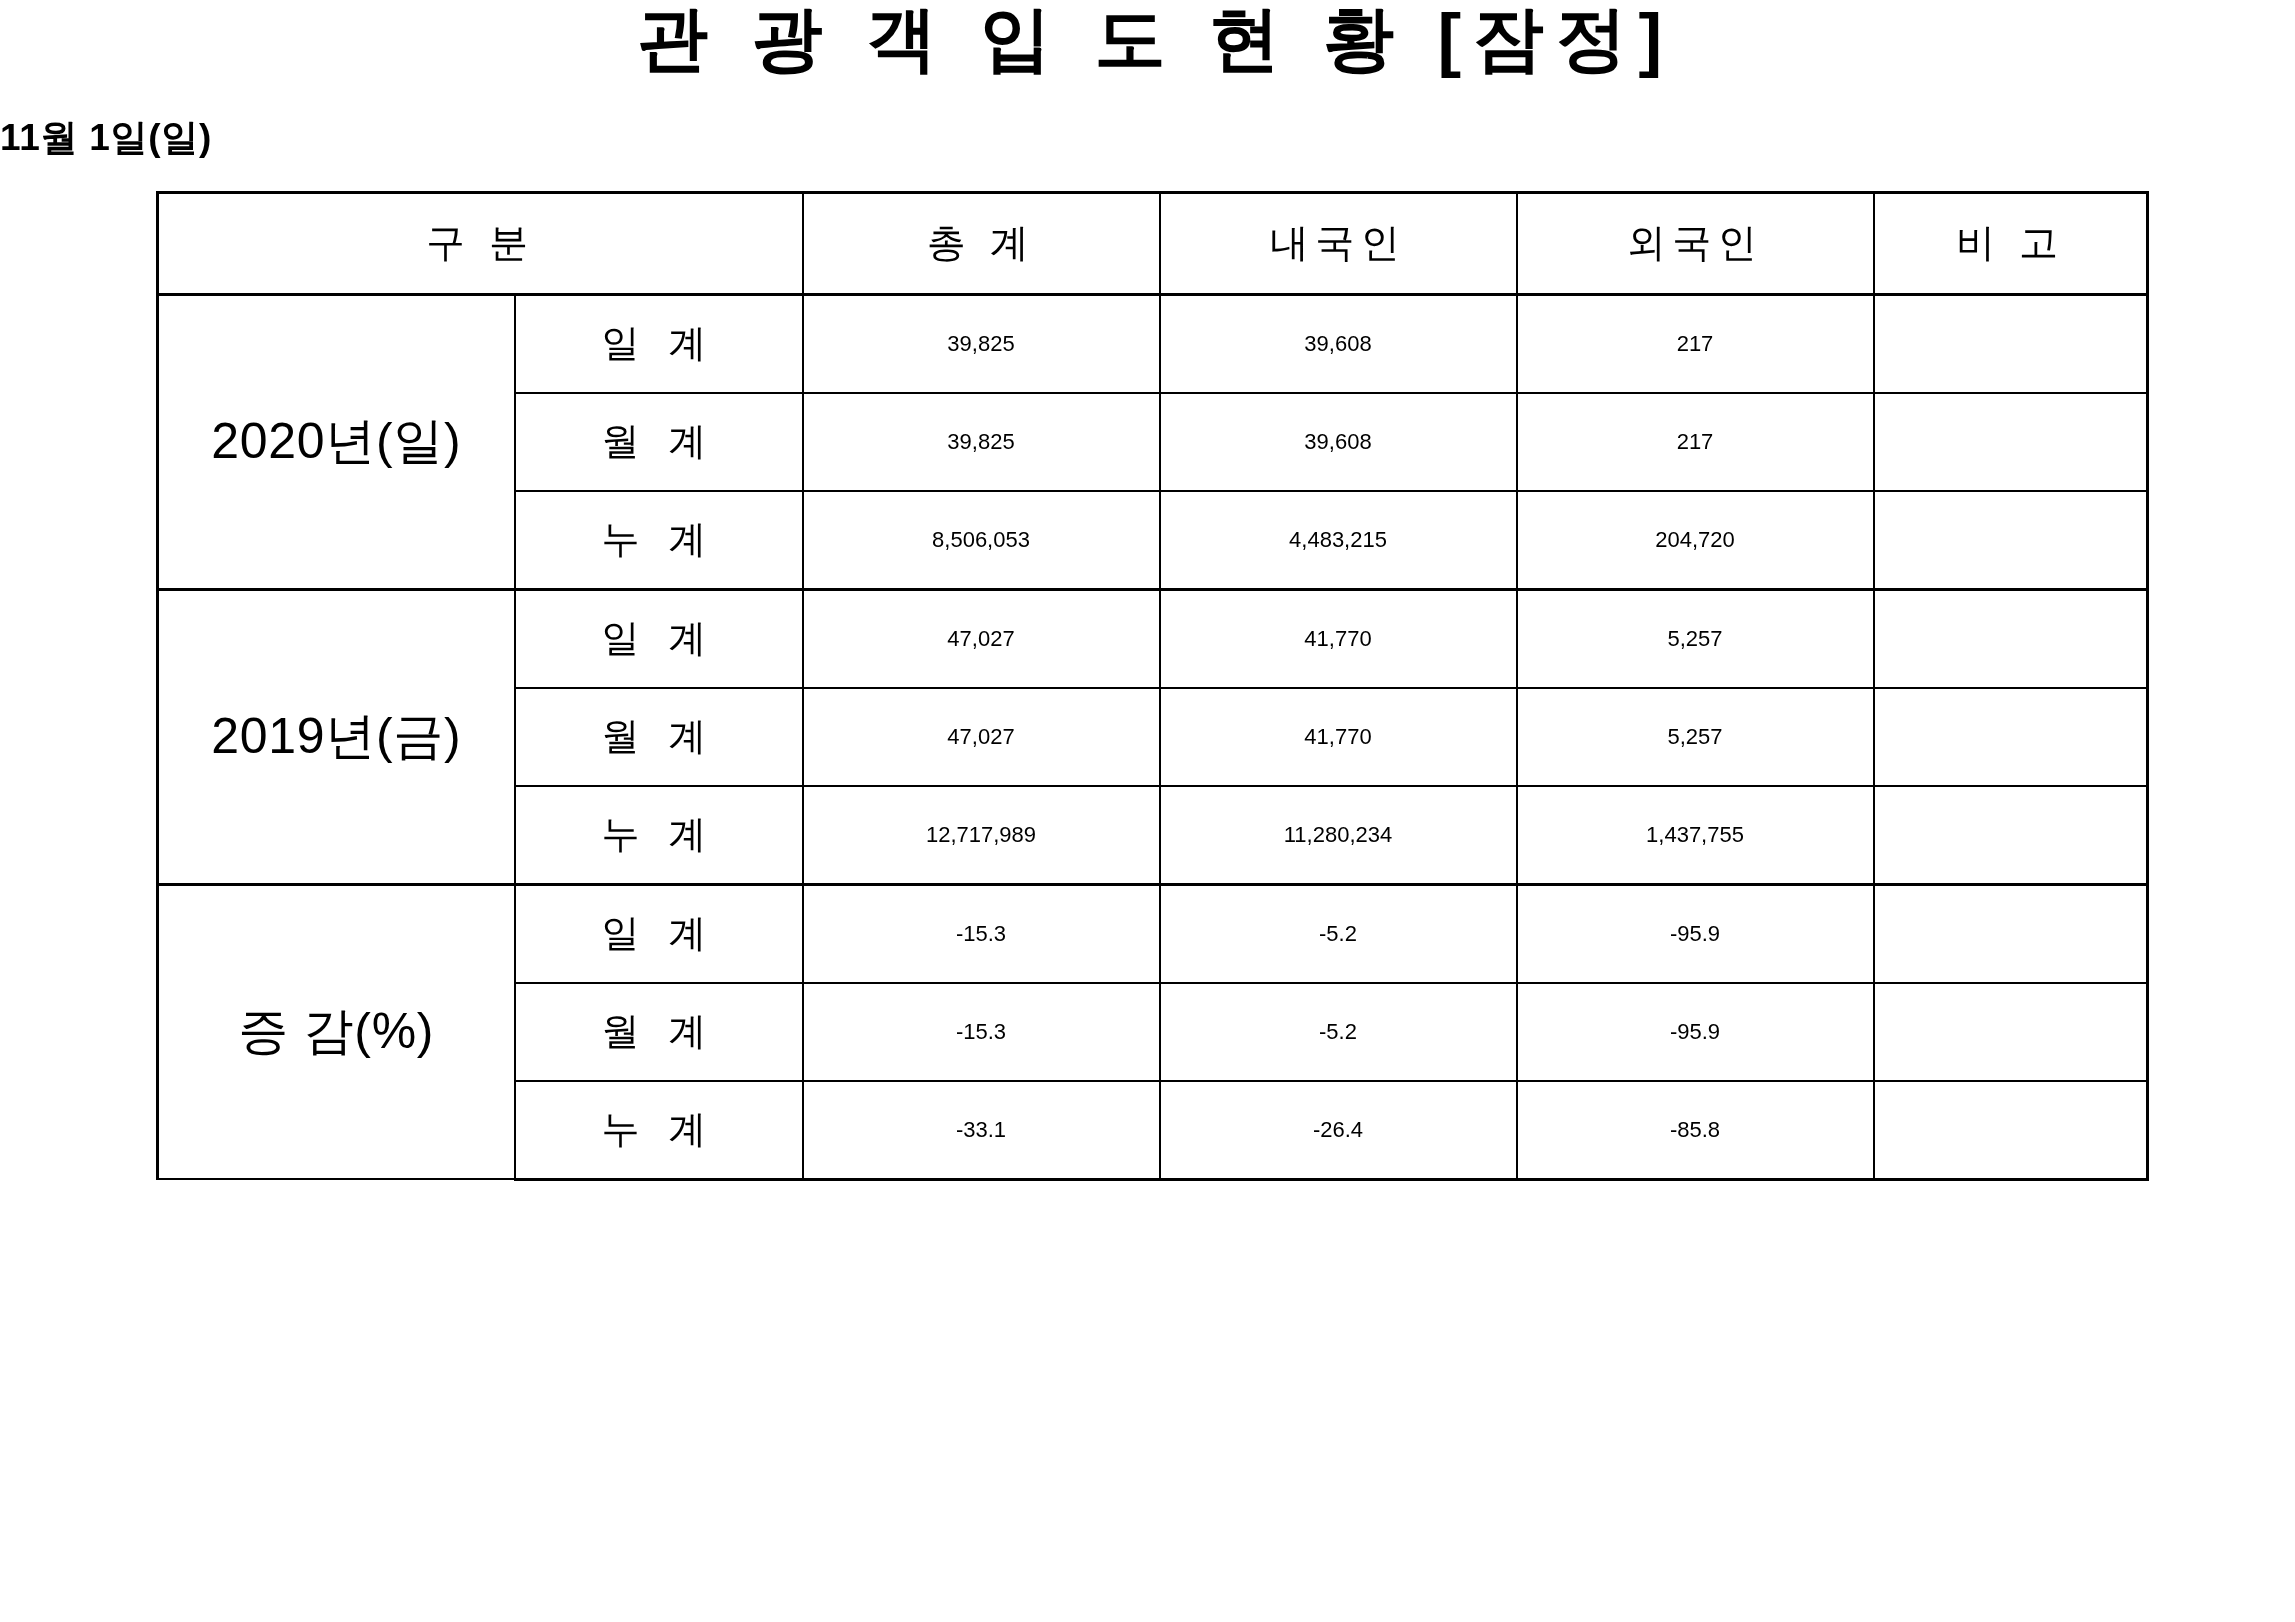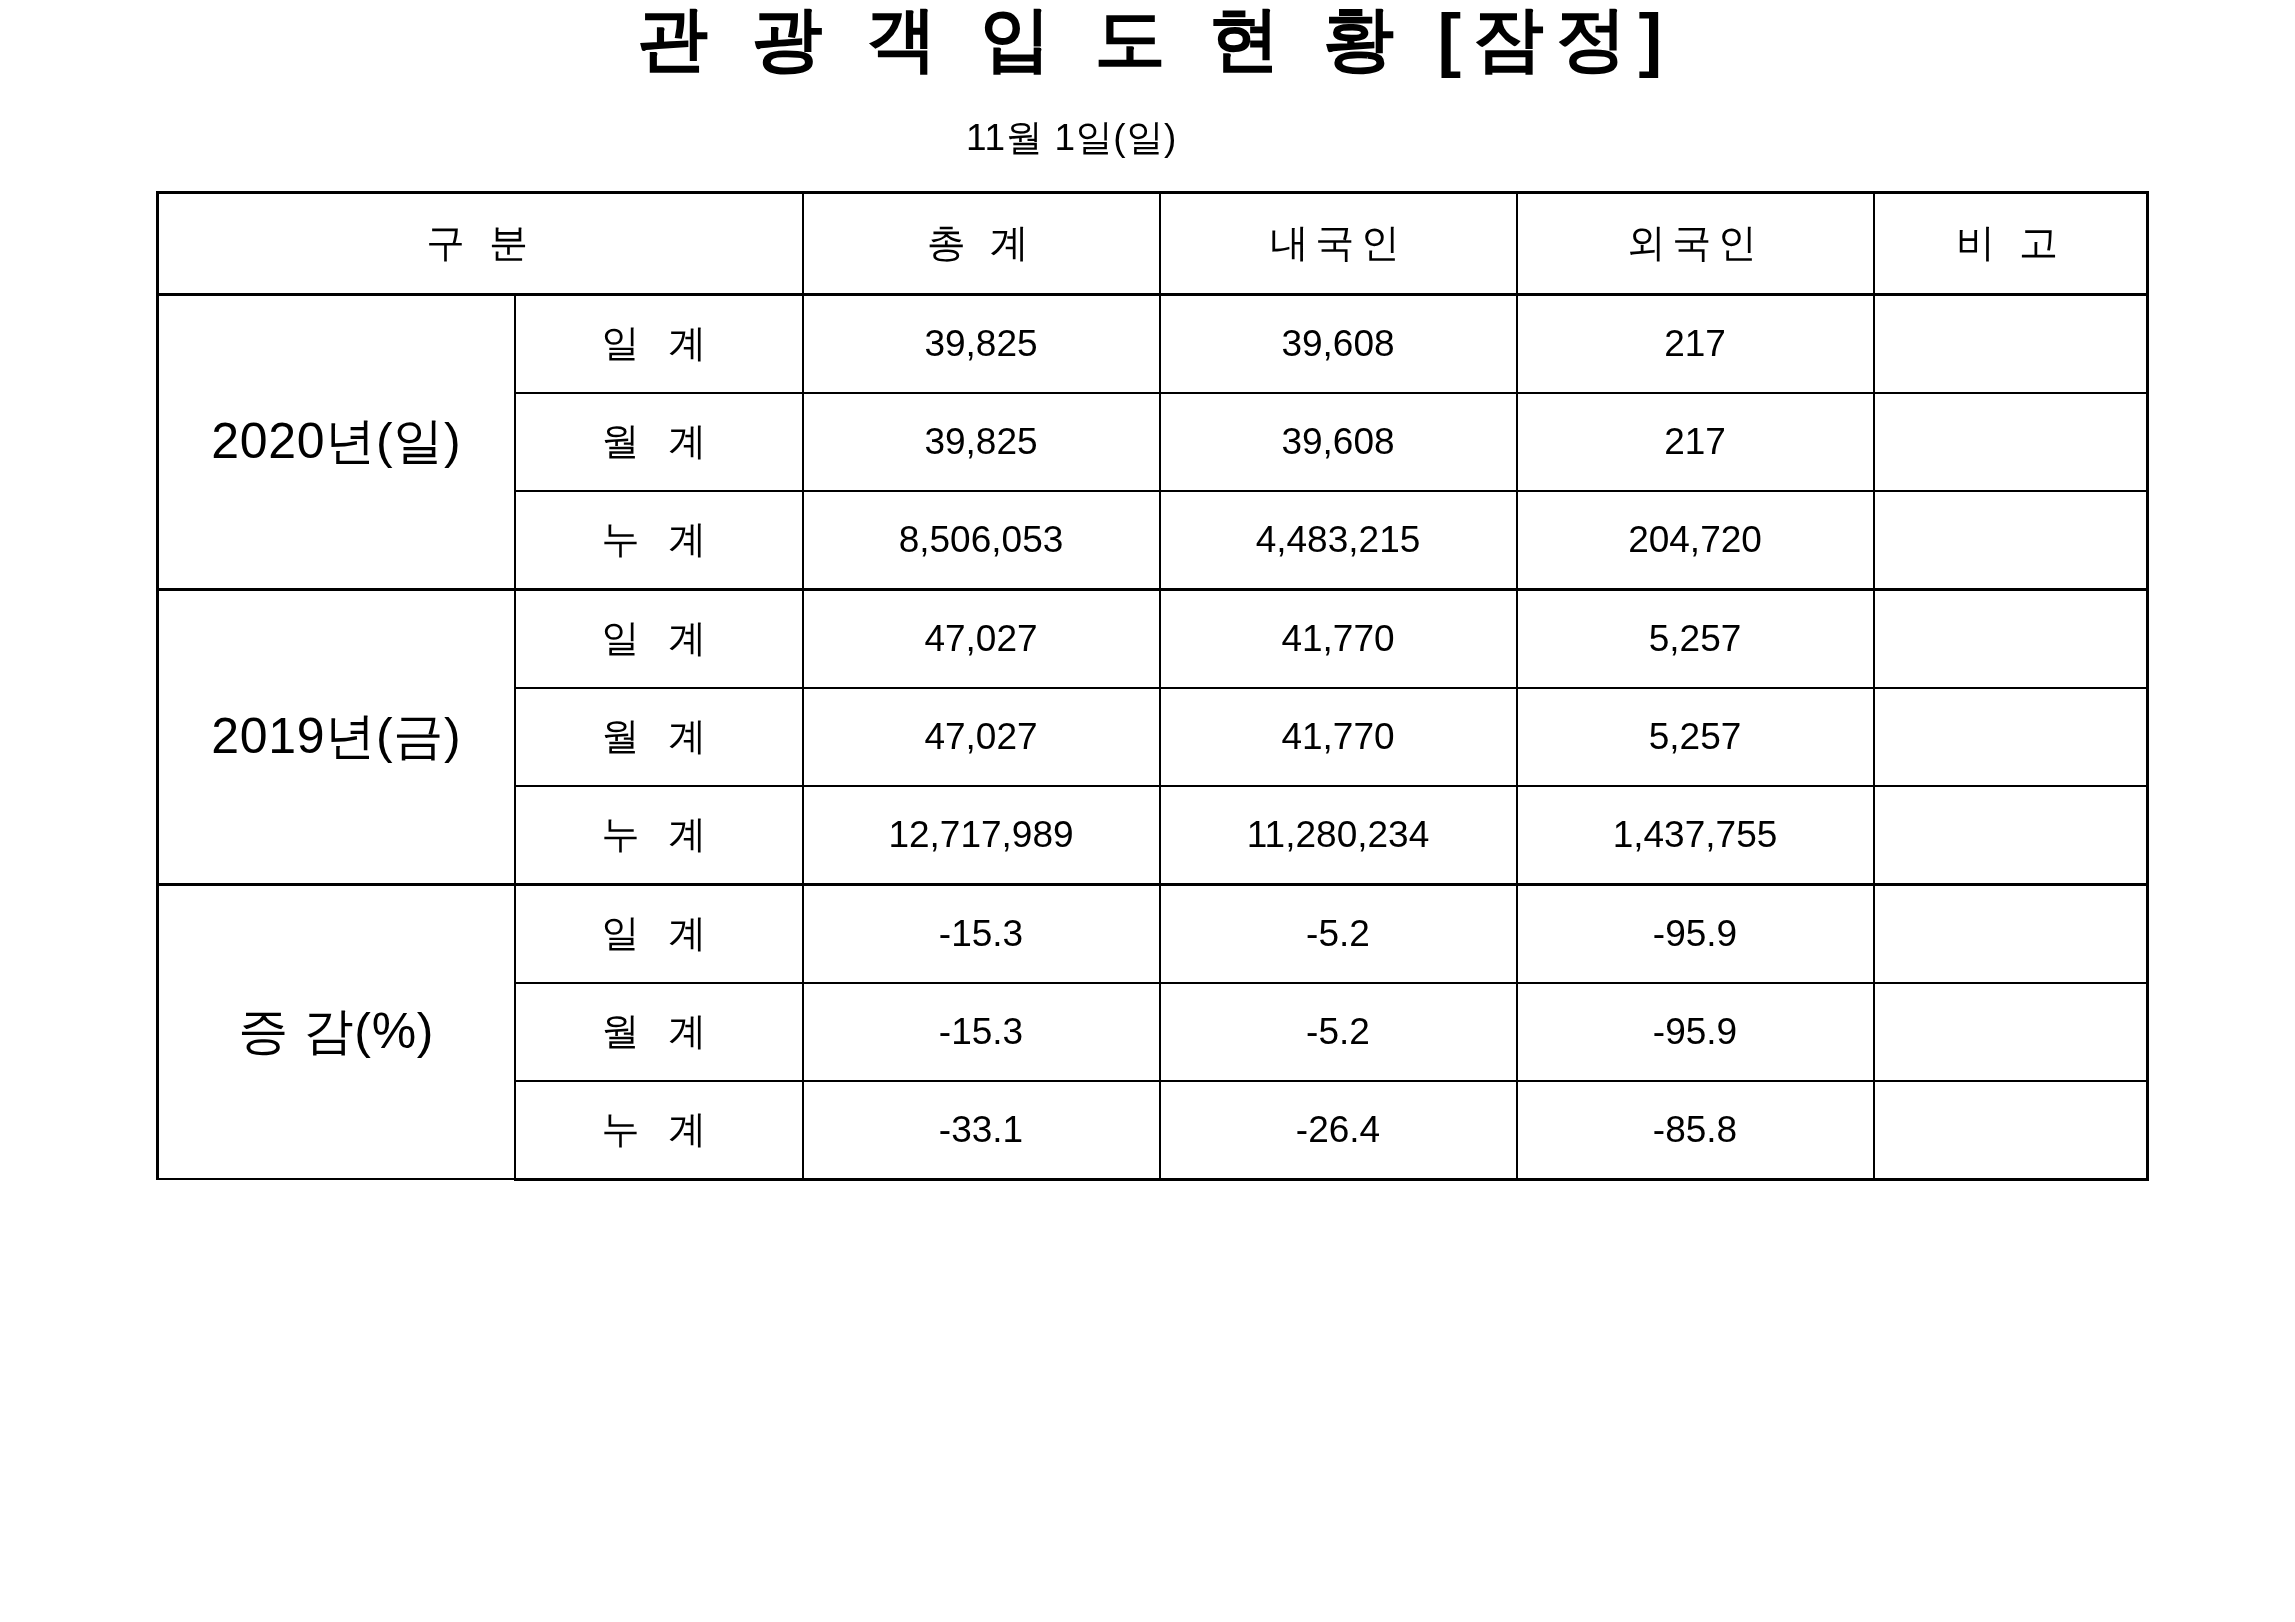--- a/index.html
+++ b/index.html
@@ -25,23 +25,23 @@
     text-align: center;
     font-size: 71px;
     font-weight: bold;
     letter-spacing: 11.8px;
     margin-bottom: 0;
     line-height: 1.1;
     white-space: pre;
     padding-left: 16px;
   }
   .doc-date {
-    text-align: center;
+    text-align: left;
     font-size: 37px;
-    font-weight: normal;
+    font-weight: bold;
     margin-top: 35px;
     padding-right: 152px;
     letter-spacing: 0.7px;
   }
   .table-wrap {
     margin-top: 27.5px;
     padding-left: 156px;
     padding-right: 64px;
   }
   table.main {
@@ -82,21 +82,21 @@
   td.rowlabel {
     font-size: 50px;
     letter-spacing: 0.7px;
   }
   td.sublabel {
     font-size: 38px;
     letter-spacing: 9.2px;
     padding-left: 6.5px;
   }
   td.num {
-    font-size: 37px;
+    font-size: 22px;
     font-weight: bold;
     letter-spacing: 0px;
   }
   td.note {
     font-size: 31px;
   }
   .thick-top {
     border-top-width: 3.9px !important;
   }
   .outer-left { border-left-width: 3.3px !important; }

